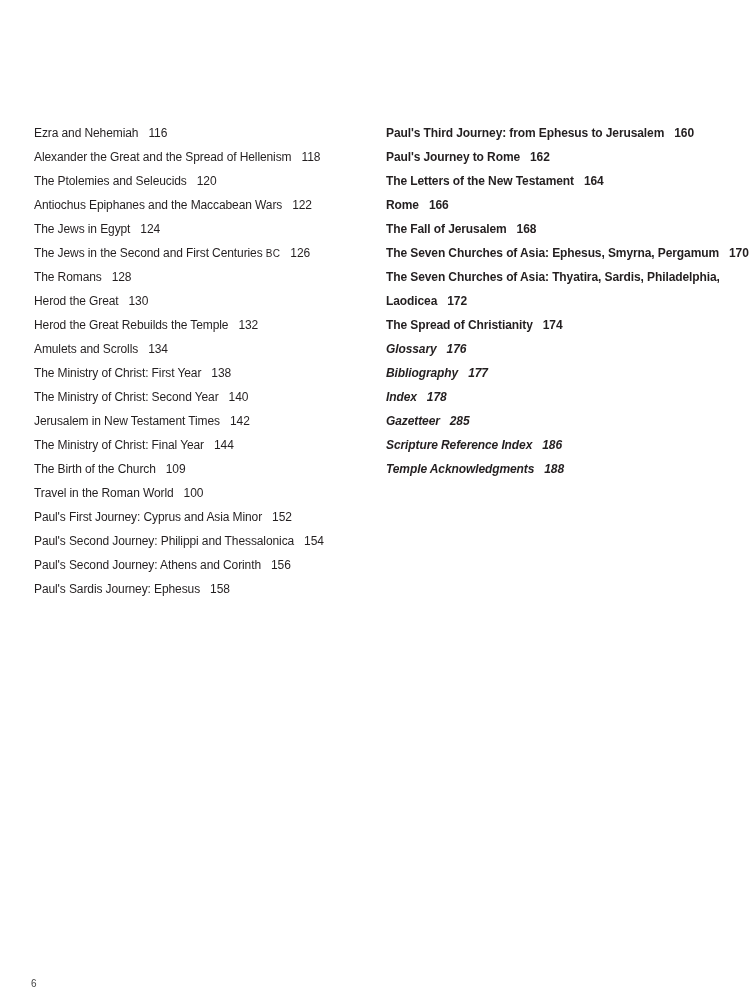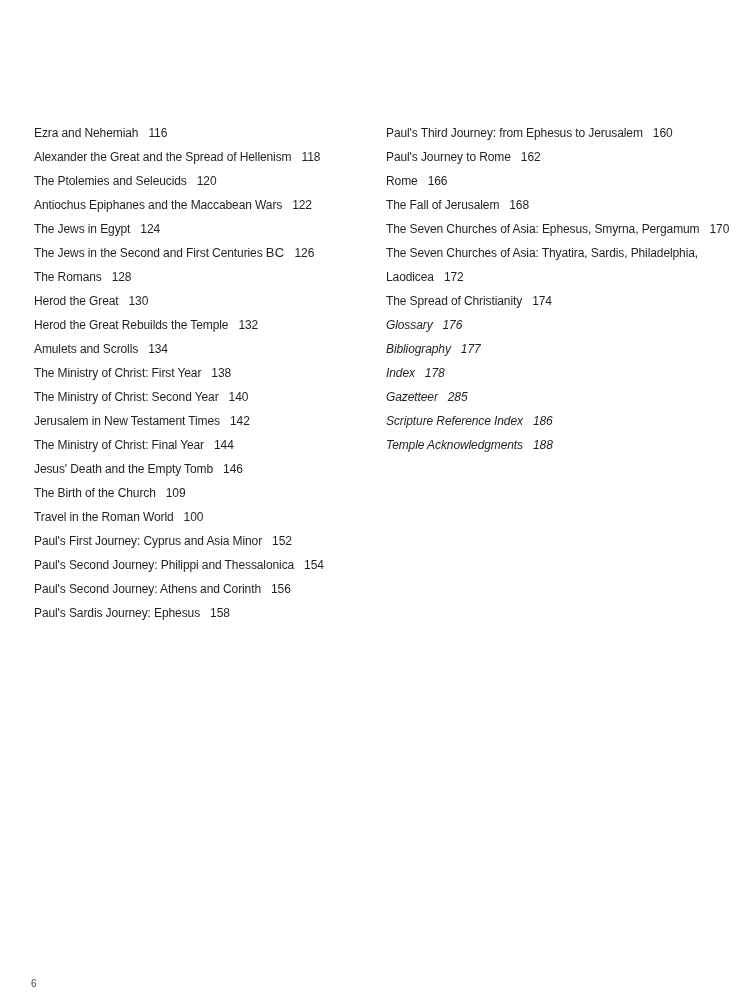--- a/index.html
+++ b/index.html
@@ -2,56 +2,56 @@
 <html><head>
 <meta charset="utf-8">
 <style>
   html, body { margin: 0; padding: 0; }
   body {
     width: 752px; height: 1000px; background: #ffffff; position: relative; overflow: hidden;
     font-family: "Liberation Sans", "DejaVu Sans", sans-serif; color: #231f20;
   }
   .col { position: absolute; top: 121px; }
   .col-left { left: 34px; width: 330px; }
-  .col-right { left: 386px; width: 340px; }
+  .col-right { left: 386px; width: 340px; font-weight: bold; }
   .entry { font-size: 12px; line-height: 24px; height: 24px; white-space: nowrap; letter-spacing: -0.1px; }
   .entry .pg { margin-left: 10px; }
   .entry.italic { font-style: italic; }
-  .sc { font-size: 13px; letter-spacing: 0.3px; }
+  .sc { font-size: 10px; letter-spacing: 0.3px; }
   .folio { position: absolute; left: 31px; top: 978px; font-size: 10px; color: #444; }
 </style>
 </head>
 <body>
 
 <div class="col col-left" id="left">
     <div class="entry"><span>Ezra and Nehemiah</span><span class="pg">116</span></div>
     <div class="entry"><span>Alexander the Great and the Spread of Hellenism</span><span class="pg">118</span></div>
     <div class="entry"><span>The Ptolemies and Seleucids</span><span class="pg">120</span></div>
     <div class="entry"><span>Antiochus Epiphanes and the Maccabean Wars</span><span class="pg">122</span></div>
     <div class="entry"><span>The Jews in Egypt</span><span class="pg">124</span></div>
     <div class="entry"><span>The Jews in the Second and First Centuries</span> <span class="sc">BC</span><span class="pg">126</span></div>
     <div class="entry"><span>The Romans</span><span class="pg">128</span></div>
     <div class="entry"><span>Herod the Great</span><span class="pg">130</span></div>
     <div class="entry"><span>Herod the Great Rebuilds the Temple</span><span class="pg">132</span></div>
     <div class="entry"><span>Amulets and Scrolls</span><span class="pg">134</span></div>
     <div class="entry"><span>The Ministry of Christ: First Year</span><span class="pg">138</span></div>
     <div class="entry"><span>The Ministry of Christ: Second Year</span><span class="pg">140</span></div>
     <div class="entry"><span>Jerusalem in New Testament Times</span><span class="pg">142</span></div>
     <div class="entry"><span>The Ministry of Christ: Final Year</span><span class="pg">144</span></div>
-    <div class="entry"><span>Jesus' Death and the Empty Tomb</span><span class="pg">146</span></div>
     <div class="entry"><span>The Birth of the Church</span><span class="pg">109</span></div>
     <div class="entry"><span>Travel in the Roman World</span><span class="pg">100</span></div>
     <div class="entry"><span>Paul's First Journey: Cyprus and Asia Minor</span><span class="pg">152</span></div>
     <div class="entry"><span>Paul's Second Journey: Philippi and Thessalonica</span><span class="pg">154</span></div>
     <div class="entry"><span>Paul's Second Journey: Athens and Corinth</span><span class="pg">156</span></div>
     <div class="entry"><span>Paul's Sardis Journey: Ephesus</span><span class="pg">158</span></div>
   </div>
 <div class="col col-right" id="right">
     <div class="entry"><span>Paul's Third Journey: from Ephesus to Jerusalem</span><span class="pg">160</span></div>
     <div class="entry"><span>Paul's Journey to Rome</span><span class="pg">162</span></div>
+    <div class="entry"><span>The Letters of the New Testament</span><span class="pg">164</span></div>
     <div class="entry"><span>Rome</span><span class="pg">166</span></div>
     <div class="entry"><span>The Fall of Jerusalem</span><span class="pg">168</span></div>
     <div class="entry"><span>The Seven Churches of Asia: Ephesus, Smyrna, Pergamum</span><span class="pg">170</span></div>
     <div class="entry"><span>The Seven Churches of Asia: Thyatira, Sardis, Philadelphia,</span></div>
     <div class="entry"><span>Laodicea</span><span class="pg">172</span></div>
     <div class="entry"><span>The Spread of Christianity</span><span class="pg">174</span></div>
     <div class="entry italic"><span>Glossary</span><span class="pg">176</span></div>
     <div class="entry italic"><span>Bibliography</span><span class="pg">177</span></div>
     <div class="entry italic"><span>Index</span><span class="pg">178</span></div>
     <div class="entry italic"><span>Gazetteer</span><span class="pg">285</span></div>

